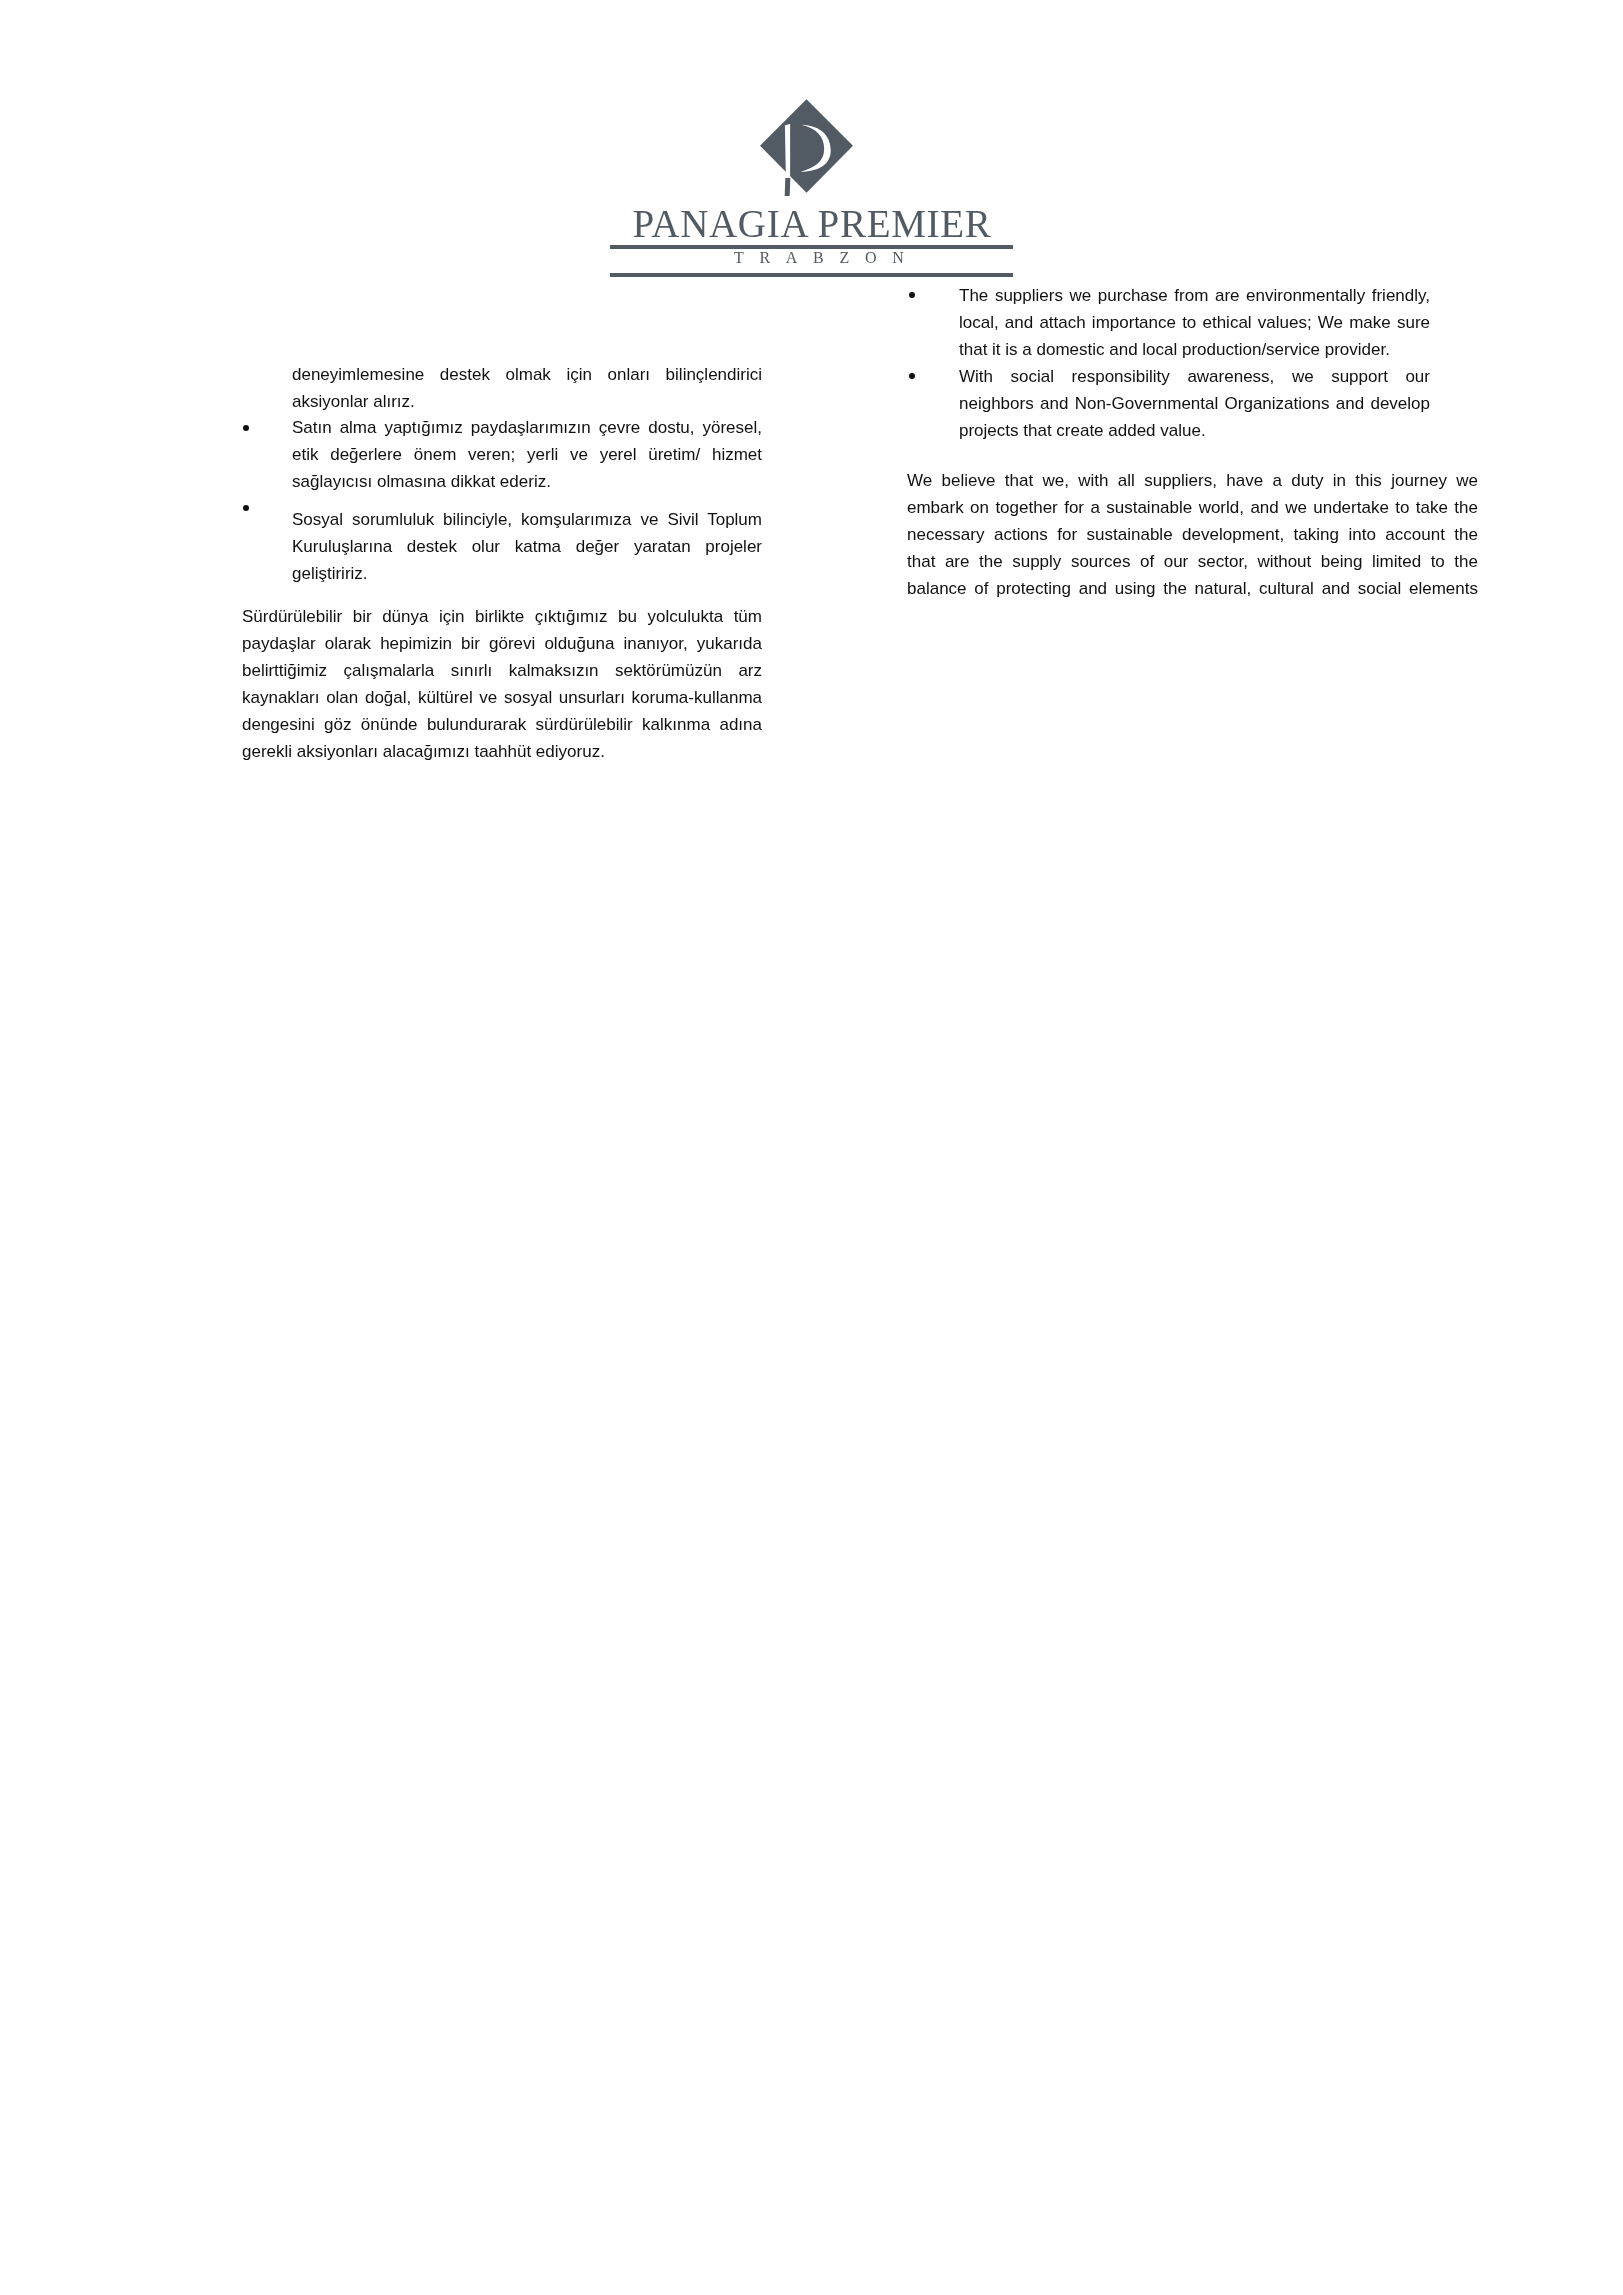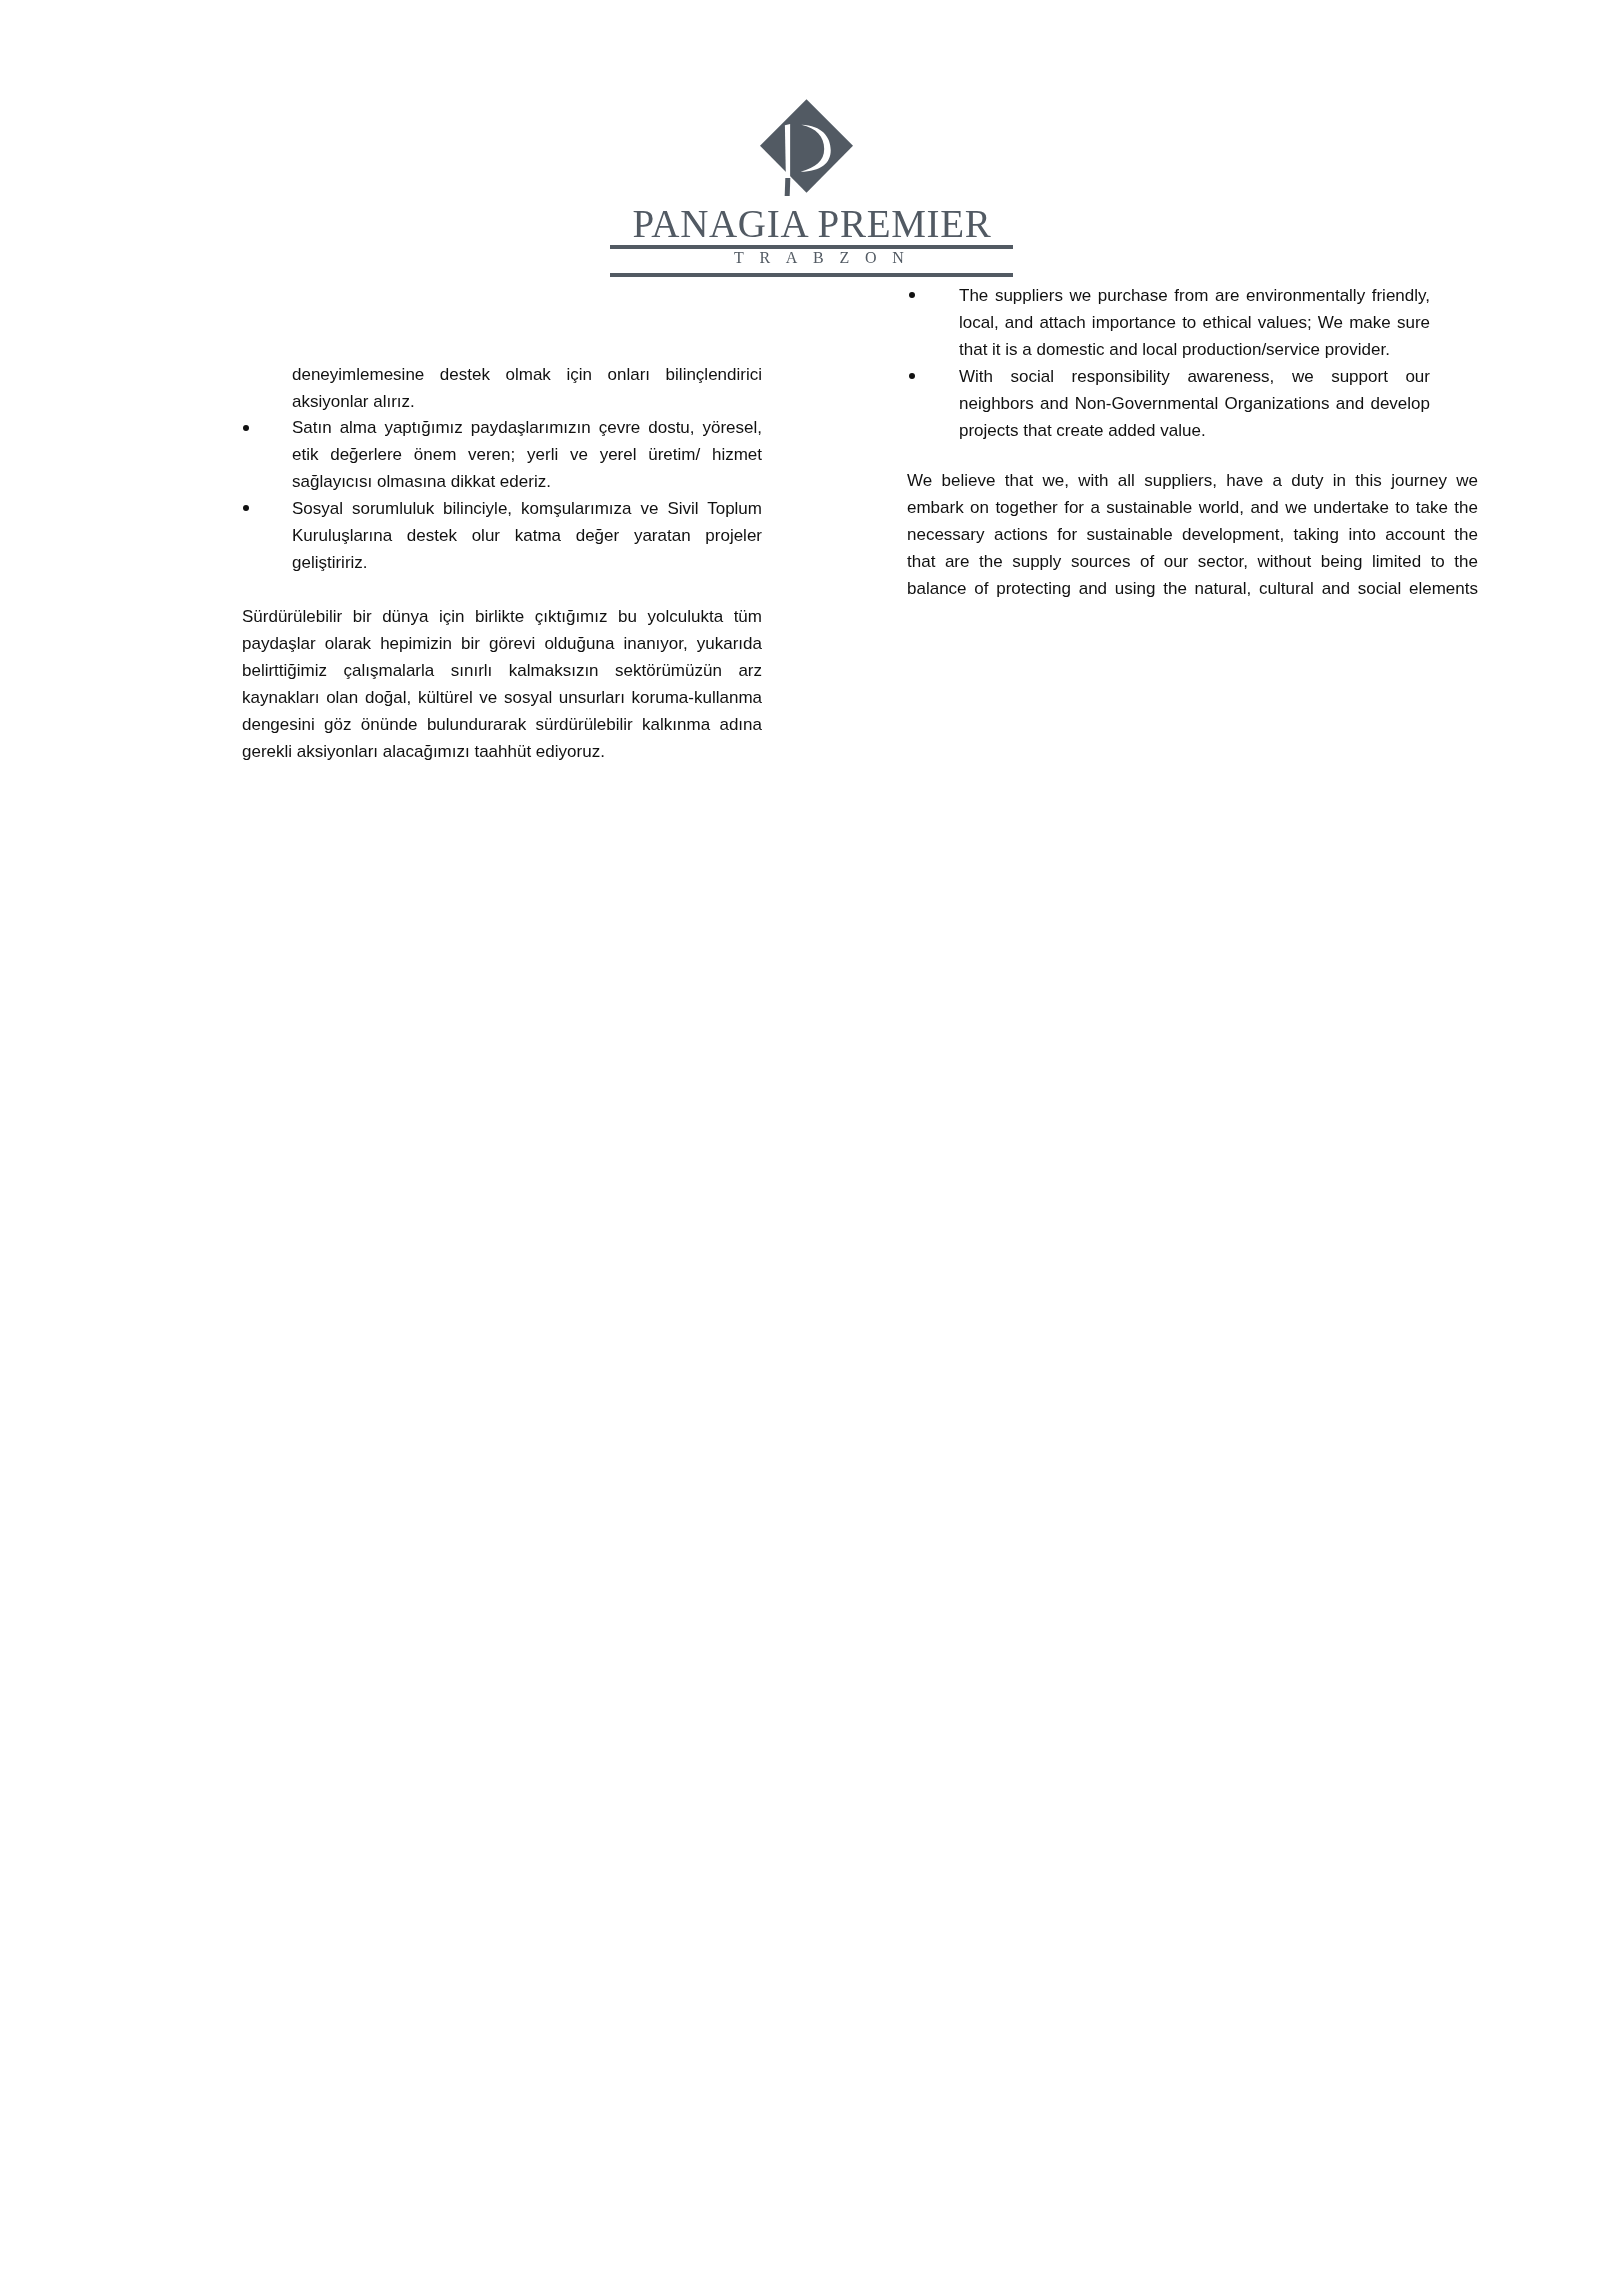--- a/index.html
+++ b/index.html
@@ -19,21 +19,21 @@
 
   .text { font-size:17px; line-height:27px; text-align:justify; text-align-last:left; }
   .line { display:block; height:27px; white-space:nowrap; text-align:justify; text-align-last:justify; }
   .line.last { text-align-last:left; }
 
   .col { position:absolute; }
   .bullet-dot { position:absolute; width:5.9px; height:5.9px; border-radius:50%; background:#111; }
 
   .left-cont { left:292px; top:361px; width:470px; }
   .left-b1 { left:292px; top:414px; width:470px; }
-  .left-b2 { left:292px; top:495px; width:470px; }
+  .left-b2 { left:292px; top:506px; width:470px; }
   .left-para { left:242px; top:603px; width:520px; }
 
   .right-b1 { left:959px; top:282px; width:471px; }
   .right-b2 { left:959px; top:363px; width:471px; }
   .right-para { left:859px; top:467px; width:571px;margin-left:48px; }
 </style>
 </head>
 <body>
 
 <div class="logo">

